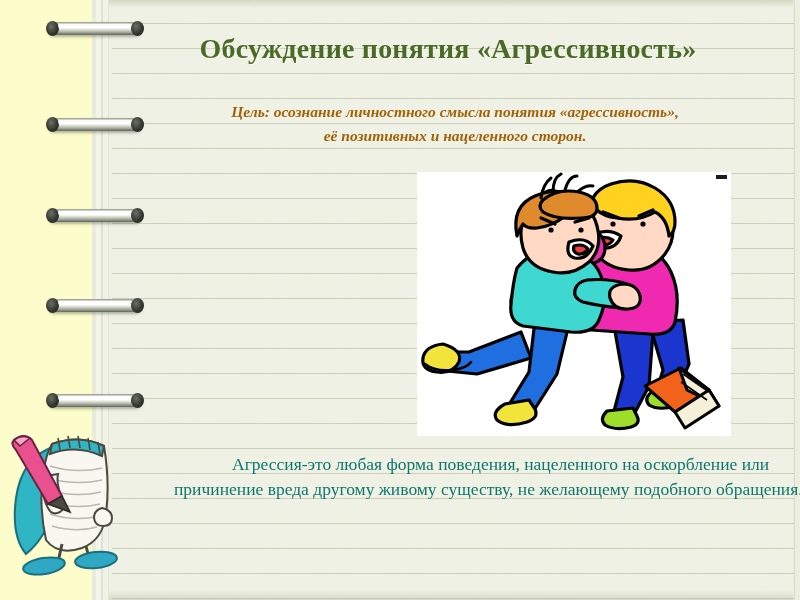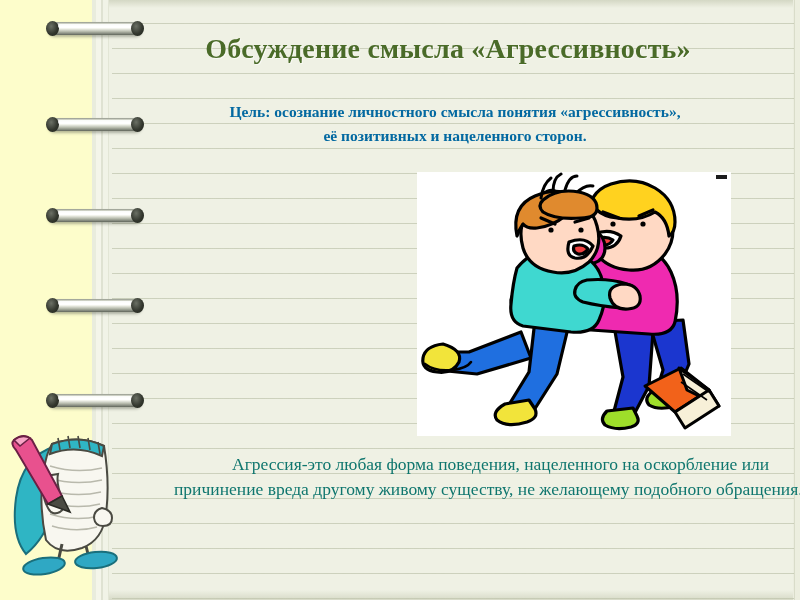--- a/index.html
+++ b/index.html
@@ -80,22 +80,22 @@
     position:absolute;left:118px;top:34px;width:660px;
     text-align:center;
     font-size:28px;font-weight:bold;letter-spacing:.2px;
     color:#4a6b28;
     text-shadow:1px 1px 0 rgba(255,255,255,.6);
     line-height:1.1;
   }
   .subtitle{
     position:absolute;left:150px;top:100px;width:610px;
     text-align:center;
-    font-size:15.5px;font-weight:bold;
-    color:#0369a1;line-height:1.55;
+    font-size:15.5px;font-weight:bold;font-style:italic;
+    color:#a16207;line-height:1.55;
   }
   .definition{
     position:absolute;left:134px;top:452px;width:640px;
     font-size:17.5px;font-weight:normal;color:#0f766e;
     line-height:1.42;text-indent:58px;margin-left:40px;
   }
 
   
   .illus{
     position:absolute;left:417px;top:172px;width:314px;height:264px;
@@ -129,21 +129,21 @@
   <div class="ring" style="left:48px;top:209px;">
       <span class="sheen"></span>
     </div>
   <div class="ring" style="left:48px;top:299px;">
       <span class="sheen"></span>
     </div>
   <div class="ring" style="left:48px;top:394px;">
       <span class="sheen"></span>
     </div>
 
-  <div class="title">Обсуждение смысла «Агрессивность»</div>
+  <div class="title">Обсуждение понятия «Агрессивность»</div>
 
   <div class="subtitle">
     <div>Цель: осознание личностного смысла понятия «агрессивность»,</div>
     <div>её позитивных и нацеленного сторон.</div>
   </div>
 
   <div class="illus">
     <span class="mark"></span>
     <svg width="314" height="264" viewBox="0 0 314 264">
       <g stroke="#000" stroke-width="3.2" stroke-linejoin="round" stroke-linecap="round">

